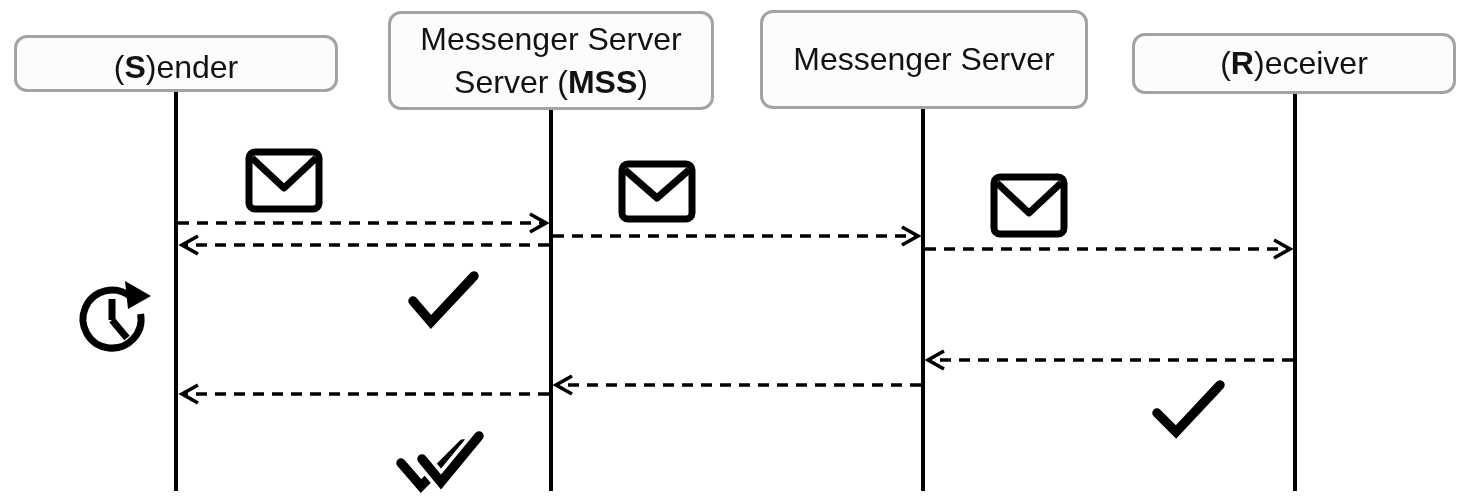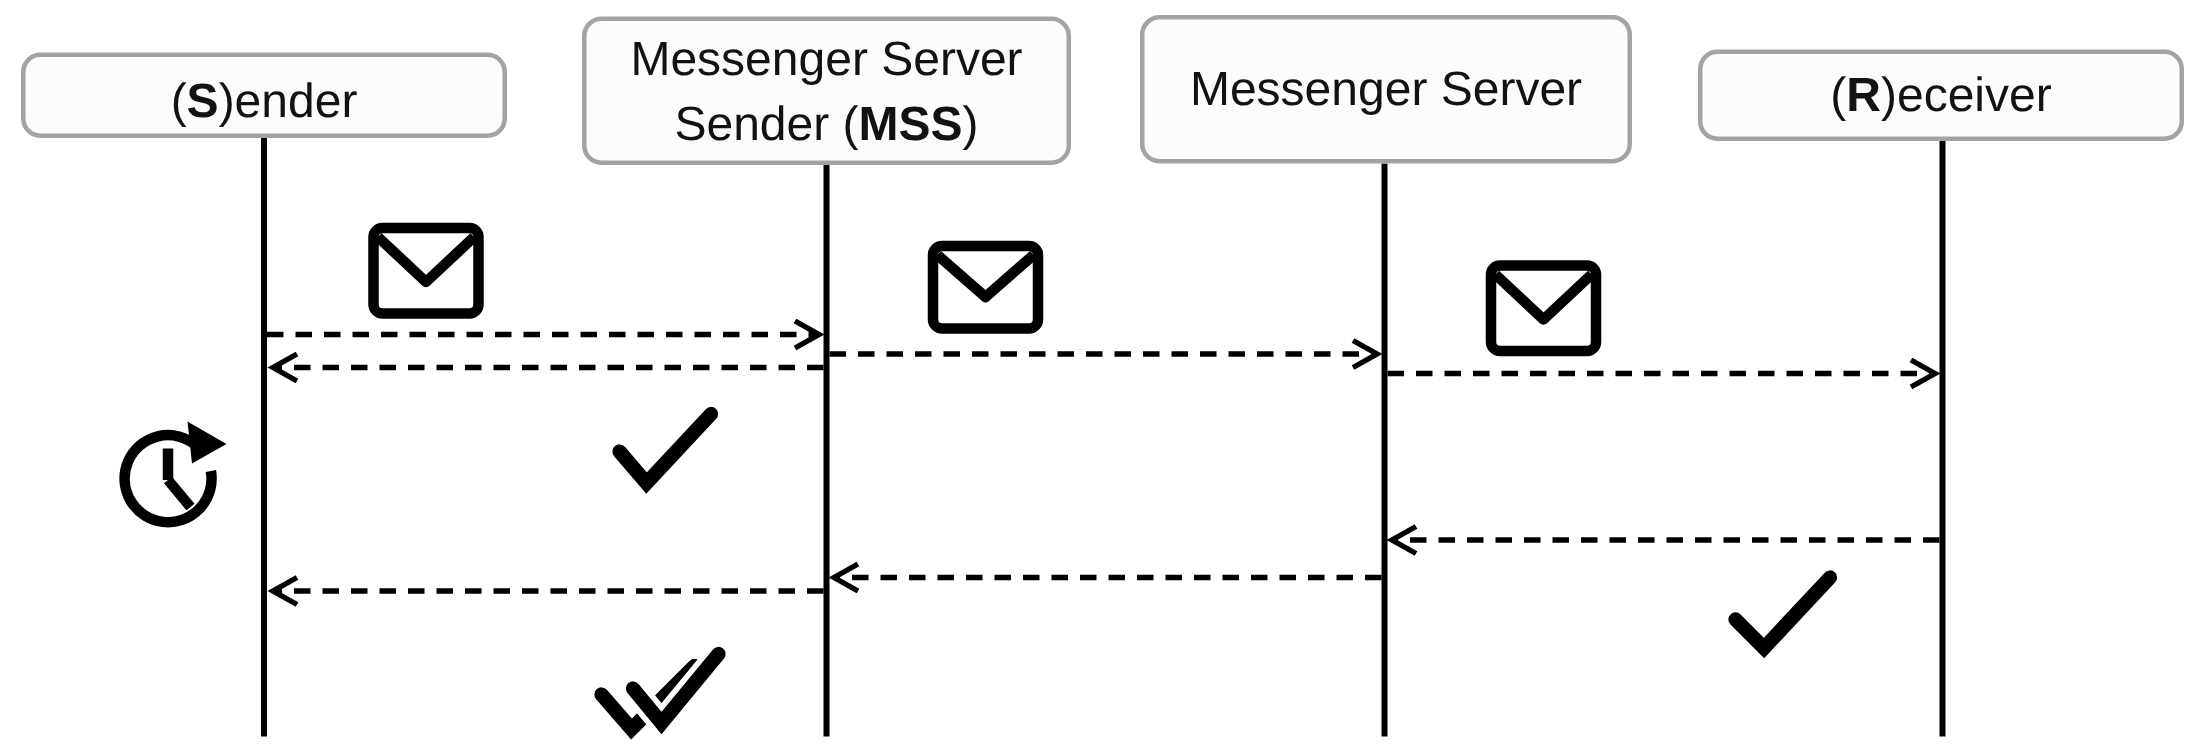--- a/index.html
+++ b/index.html
@@ -107,21 +107,21 @@
       <path class="chk" d="M422,459 L441,482 L479,436"></path>
     </g>
   </svg>
 
   <div class="actor-box" style="left:14px;top:35px;width:324px;height:57px;justify-content:flex-end;">
     <span><span>(</span><b>S</b><span>)ender</span></span>
   </div>
 
   <div class="actor-box" style="left:388px;top:11px;width:326px;height:99px;">
     <span>Messenger Server</span>
-    <span><span>Sender (</span><b>MSS</b><span>)</span></span>
+    <span><span>Server (</span><b>MSS</b><span>)</span></span>
   </div>
 
   <div class="actor-box" style="left:760px;top:10px;width:328px;height:99px;">
     <span>Messenger Server</span>
   </div>
 
   <div class="actor-box" style="left:1132px;top:33px;width:324px;height:61px;">
     <span><span>(</span><b>R</b><span>)eceiver</span></span>
   </div>
 

